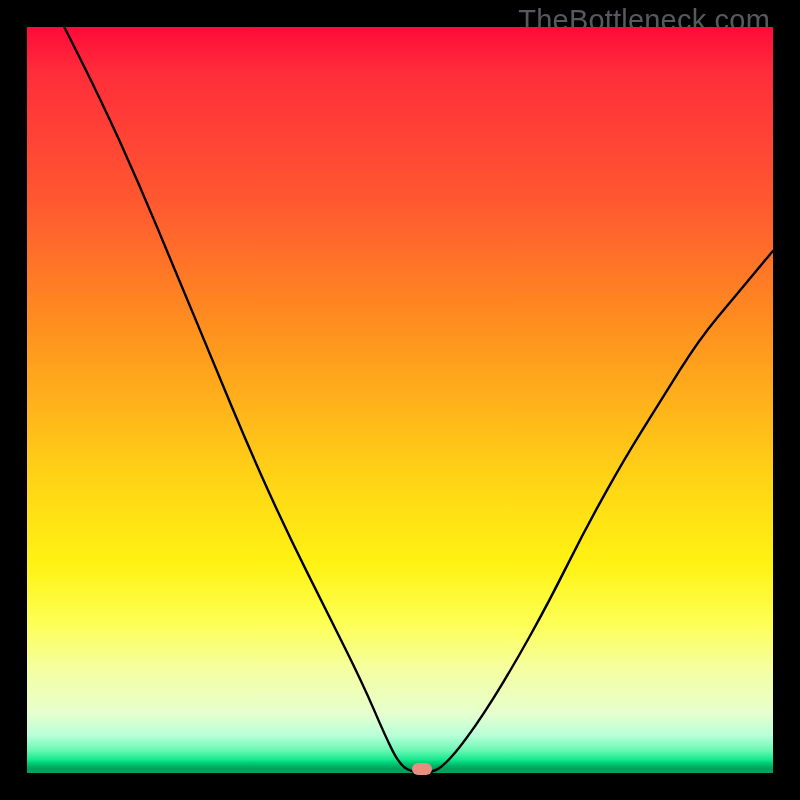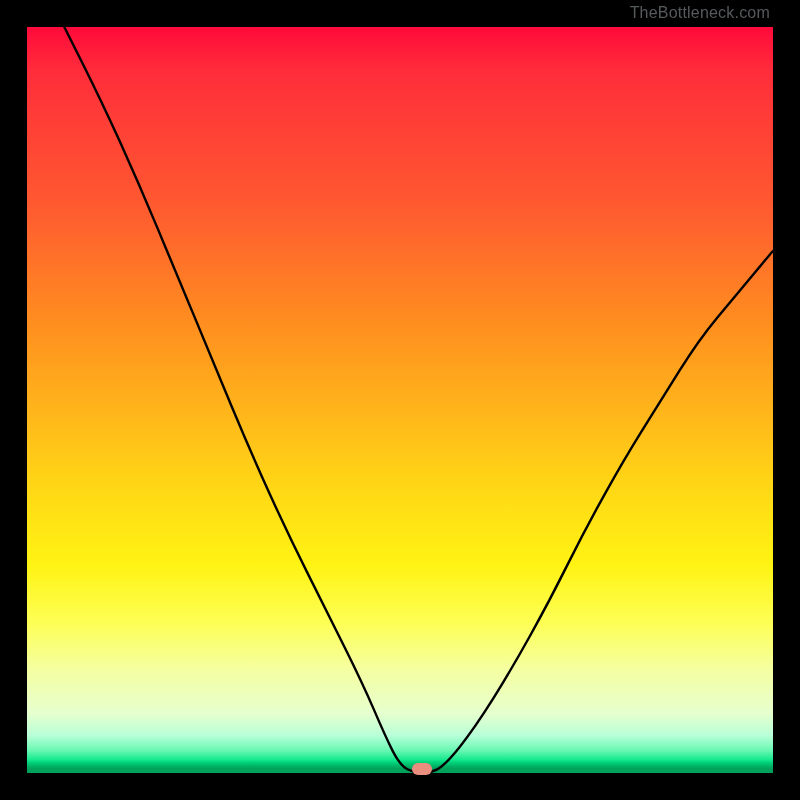--- a/index.html
+++ b/index.html
@@ -43,21 +43,21 @@
       #00b868 99%,
       #00a25c 99.4%,
       #00a25c 100%
     );
   }
   .watermark {
     position: absolute;
     top: 4px;
     right: 30px;
     color: #555a5c;
-    font-size: 16px;
+    font-size: 29px;
     font-weight: 400;
     letter-spacing: 0.2px;
     user-select: none;
   }
   svg.curve {
     position: absolute;
     left: 0;
     top: 0;
     width: 746px;
     height: 746px;

